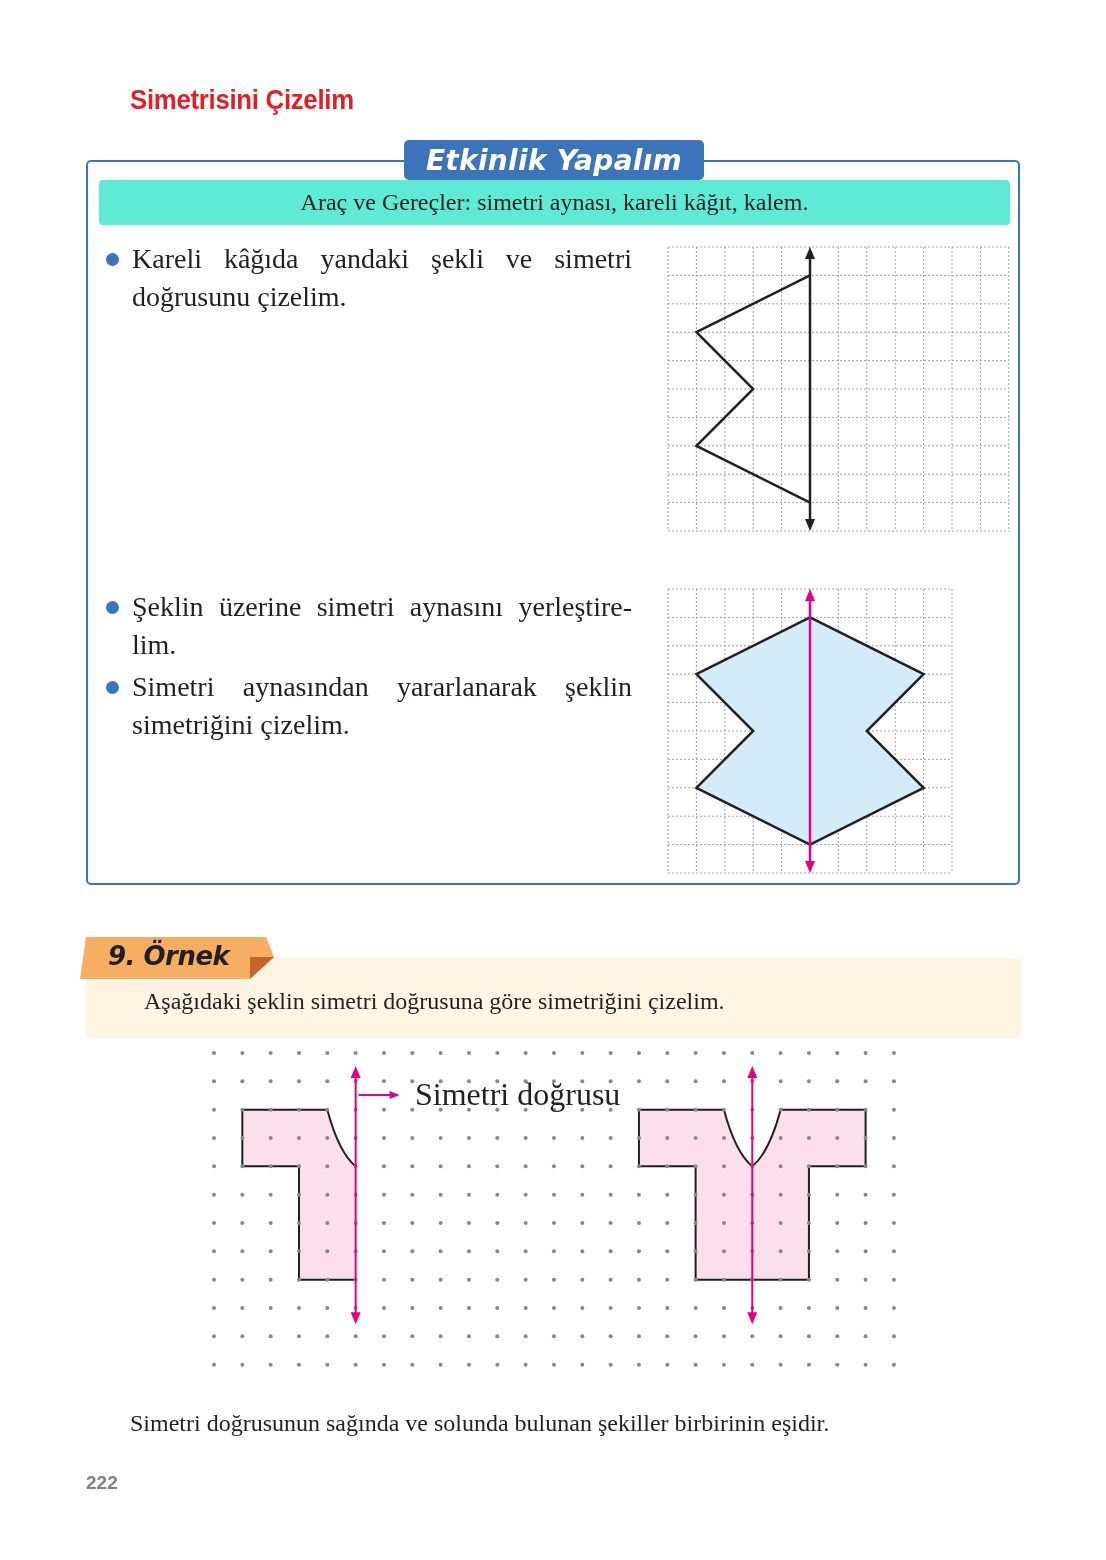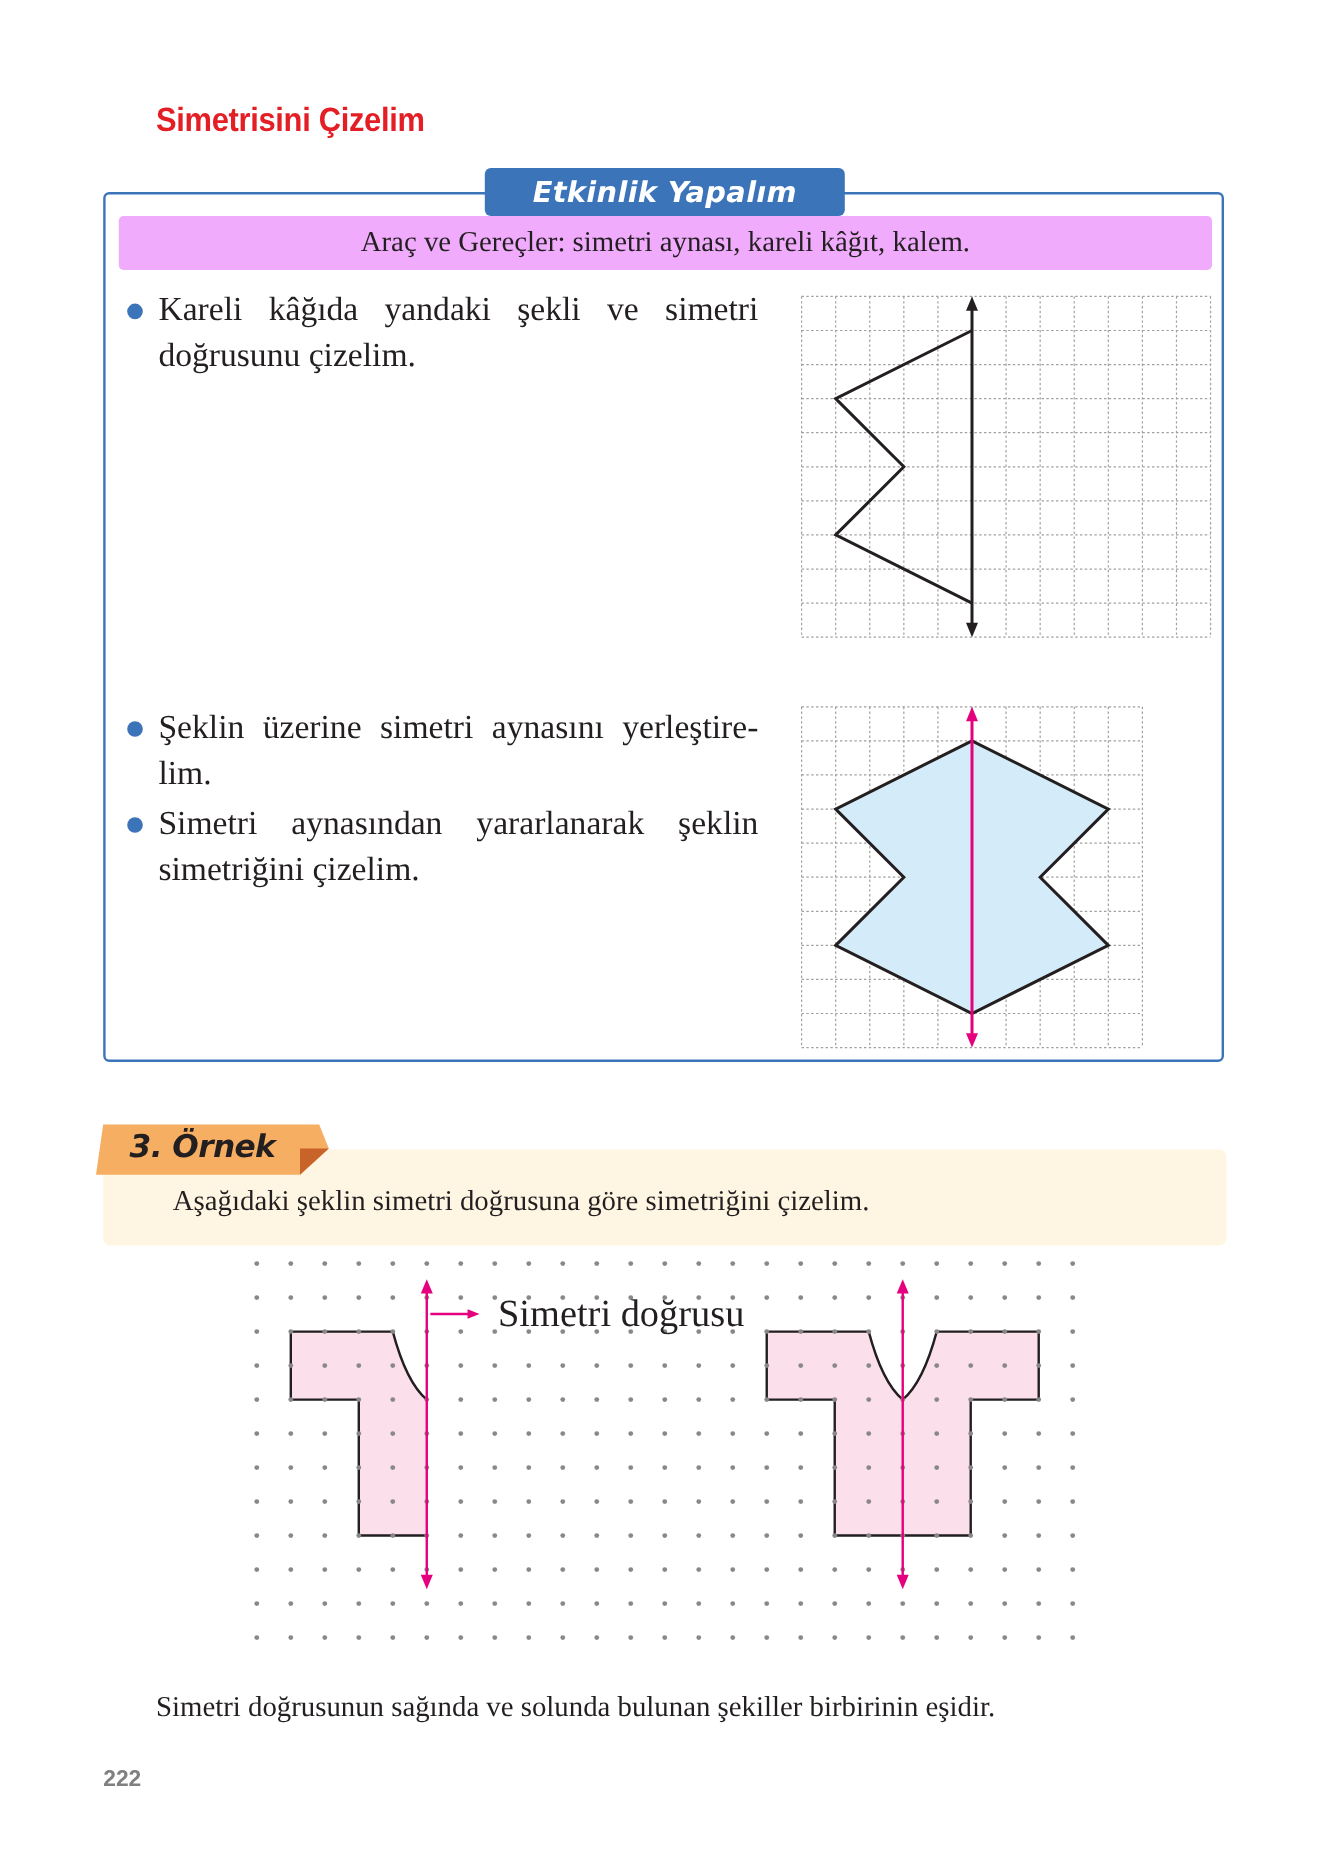--- a/index.html
+++ b/index.html
@@ -5,22 +5,22 @@
   html, body { margin: 0; padding: 0; background: #ffffff; }
   body { width: 1106px; height: 1560px; position: relative; overflow: hidden;
          font-family: "DejaVu Serif", "Liberation Serif", serif; color: #231f20; }
   .abs { position: absolute; }
   .title { left: 130px; top: 84px; font-family: "Liberation Sans", sans-serif; font-weight: bold;
            font-size: 28px; color: #e31e24; letter-spacing: -0.3px; transform: scaleX(0.92); transform-origin: left top; }
   .activity-box { left: 86px; top: 160px; width: 934px; height: 725px; border: 2px solid #3c74ba;
                   border-radius: 5px; box-sizing: border-box; }
   .activity-tab { left: 404px; top: 140px; width: 300px; height: 40px; background: #3c74ba; border-radius: 5px;
                   color: #fff; font-family: "DejaVu Sans", sans-serif; font-weight: bold; font-style: italic;
-                  font-size: 24px; display: flex; align-items: center; justify-content: center; letter-spacing: 0.3px; }
-  .tools-bar { left: 99px; top: 180px; width: 911px; height: 45px; background: #f0abfc; border-radius: 4px;
+                  font-size: 28px; display: flex; align-items: center; justify-content: center; letter-spacing: 0.3px; }
+  .tools-bar { left: 99px; top: 180px; width: 911px; height: 45px; background: #5eead4; border-radius: 4px;
                display: flex; align-items: center; justify-content: center; font-size: 20px; color: #231f20;
                font-family: "Liberation Serif", serif; font-size: 24px; }
   .bullet-text { left: 106px; width: 526px; font-size: 28px; line-height: 38px; text-align: justify;
                  font-family: "Liberation Serif", serif; }
   .bullet-text .item { position: relative; padding-left: 26px; }
   .bullet-text .dot { position: absolute; left: 0; top: 13px; width: 13px; height: 13px; border-radius: 50%; background: #3c74ba; }
   .bullet-text .item-text { display: block; text-align: justify; text-align-last: left; }
   .example-box { left: 86px; top: 958px; width: 936px; height: 80px; background: #fff5e3; border-radius: 6px; }
   .example-tab { left: 80px; top: 937px; width: 194px; height: 42px; }
   .example-label { left: 108px; top: 941px; font-family: "DejaVu Sans", sans-serif; font-weight: bold; font-style: italic;
@@ -121,21 +121,21 @@
     <line x1="142" y1="6" x2="142" y2="278" stroke="#e5007e" stroke-width="2.5"></line>
     <polygon points="137,12 142,0 147,12" fill="#e5007e"></polygon>
     <polygon points="137,272 142,284 147,272" fill="#e5007e"></polygon>
   </svg>
 
 <div class="abs example-box"></div>
 <svg class="abs example-tab" width="194" height="42" viewBox="0 0 194 42">
   <polygon points="6,0 186,0 194,20 170,42 0,42" fill="#f6ae63"></polygon>
   <polygon points="170,20 194,20 170,42" fill="#c8632a"></polygon>
 </svg>
-<div class="abs example-label">3. Örnek</div>
+<div class="abs example-label">9. Örnek</div>
 <div class="abs example-text">Aşağıdaki şeklin simetri doğrusuna göre simetriğini çizelim.</div>
 
 <svg class="abs" id="dotgrid" style="left:200px; top:1040px;" width="720" height="340">
     <path d="M42.33,69.66 L127.32,69.66 Q138.652,112.155 155.64999999999998,126.32 L155.64999999999998,239.64 L98.99,239.64 L98.99,126.32 L42.33,126.32 Z" fill="#fbdfea" stroke="none"></path>
     <path d="M155.64999999999998,239.64 L98.99,239.64 L98.99,126.32 L42.33,126.32 L42.33,69.66 L127.32,69.66 Q138.652,112.155 155.64999999999998,126.32" fill="none" stroke="#231f20" stroke-width="2"></path>
     <path d="M438.95,69.66 L523.9399999999999,69.66 Q535.2719999999999,112.155 552.27,126.32 Q569.268,112.155 580.5999999999999,69.66 L665.5899999999999,69.66 L665.5899999999999,126.32 L608.93,126.32 L608.93,239.64 L495.60999999999996,239.64 L495.60999999999996,126.32 L438.95,126.32 Z" fill="#fbdfea" stroke="#231f20" stroke-width="2"></path>
     <circle cx="14" cy="13" r="2" fill="#888888"></circle>
     <circle cx="42.33" cy="13" r="2" fill="#888888"></circle>
     <circle cx="70.66" cy="13" r="2" fill="#888888"></circle>
     <circle cx="98.99" cy="13" r="2" fill="#888888"></circle>

